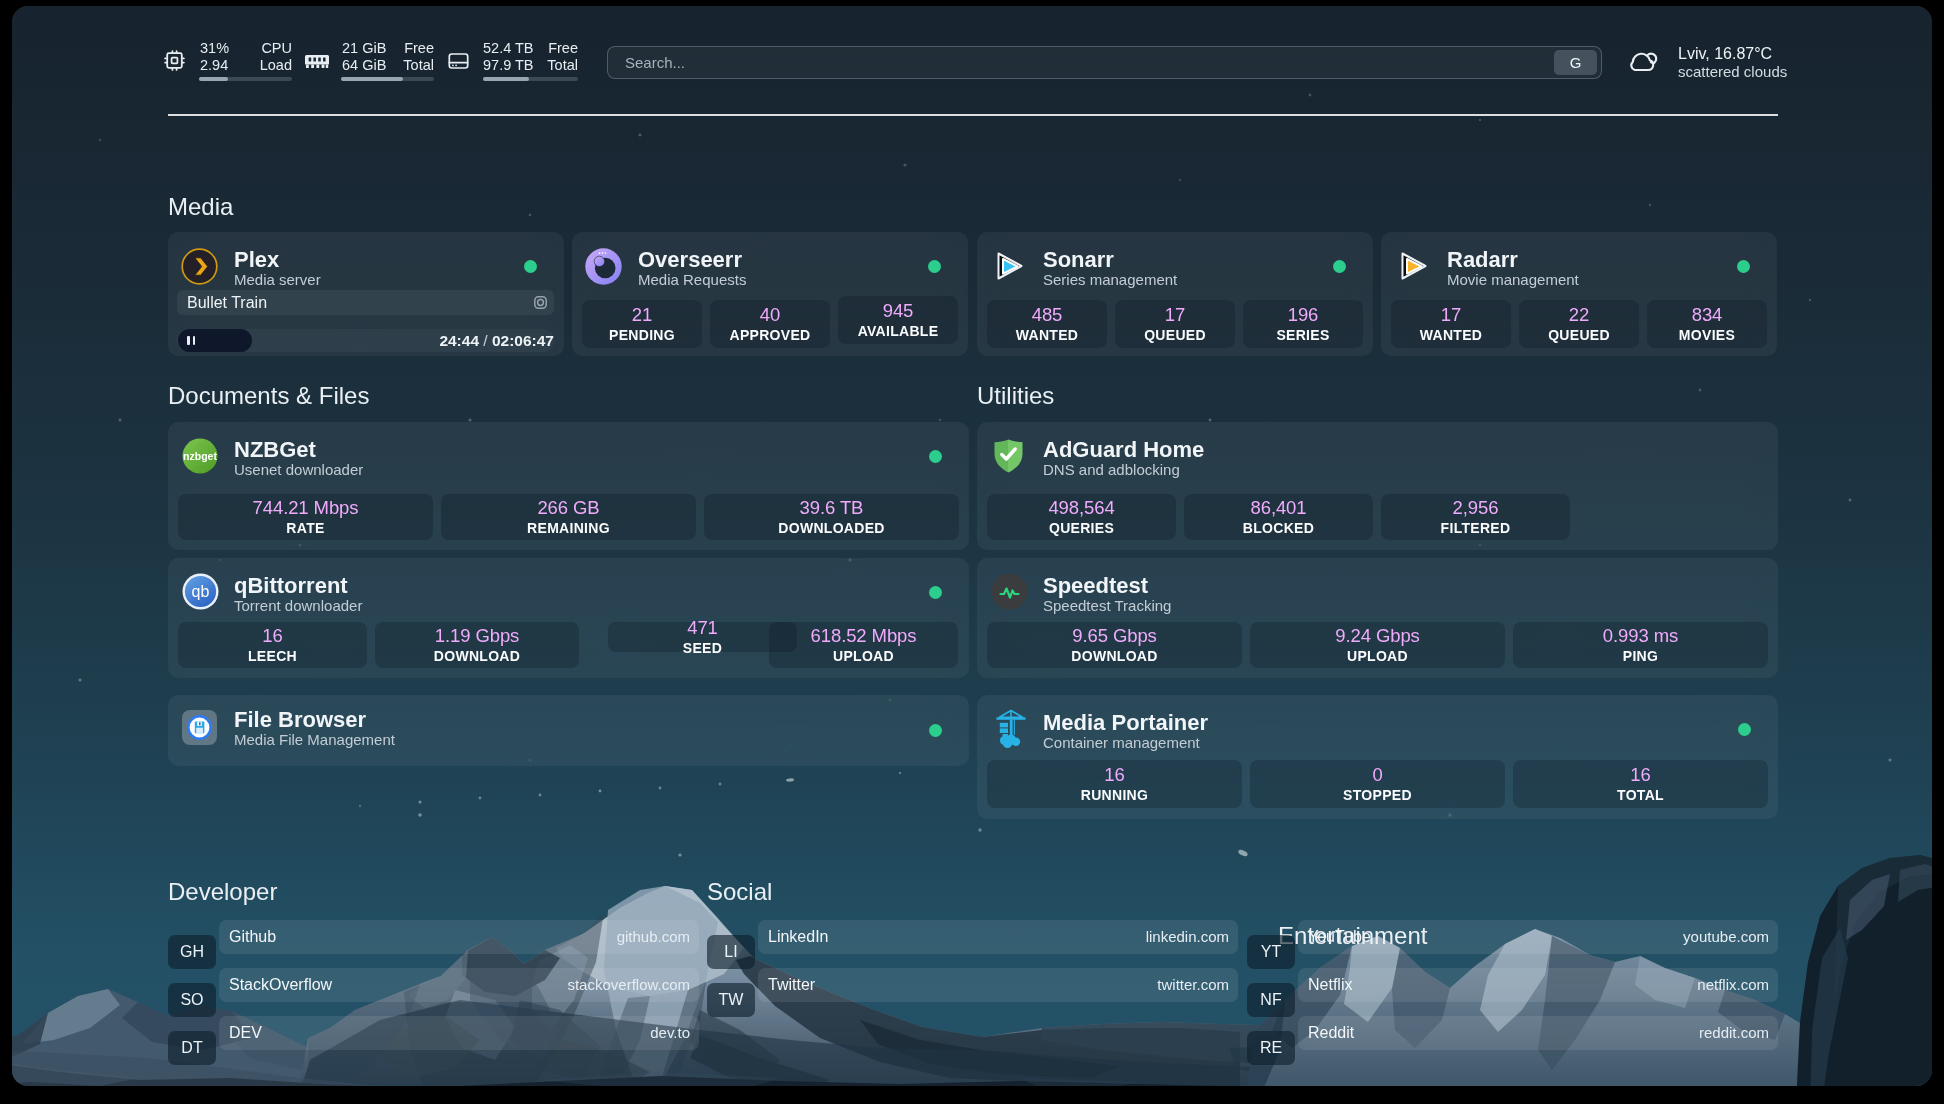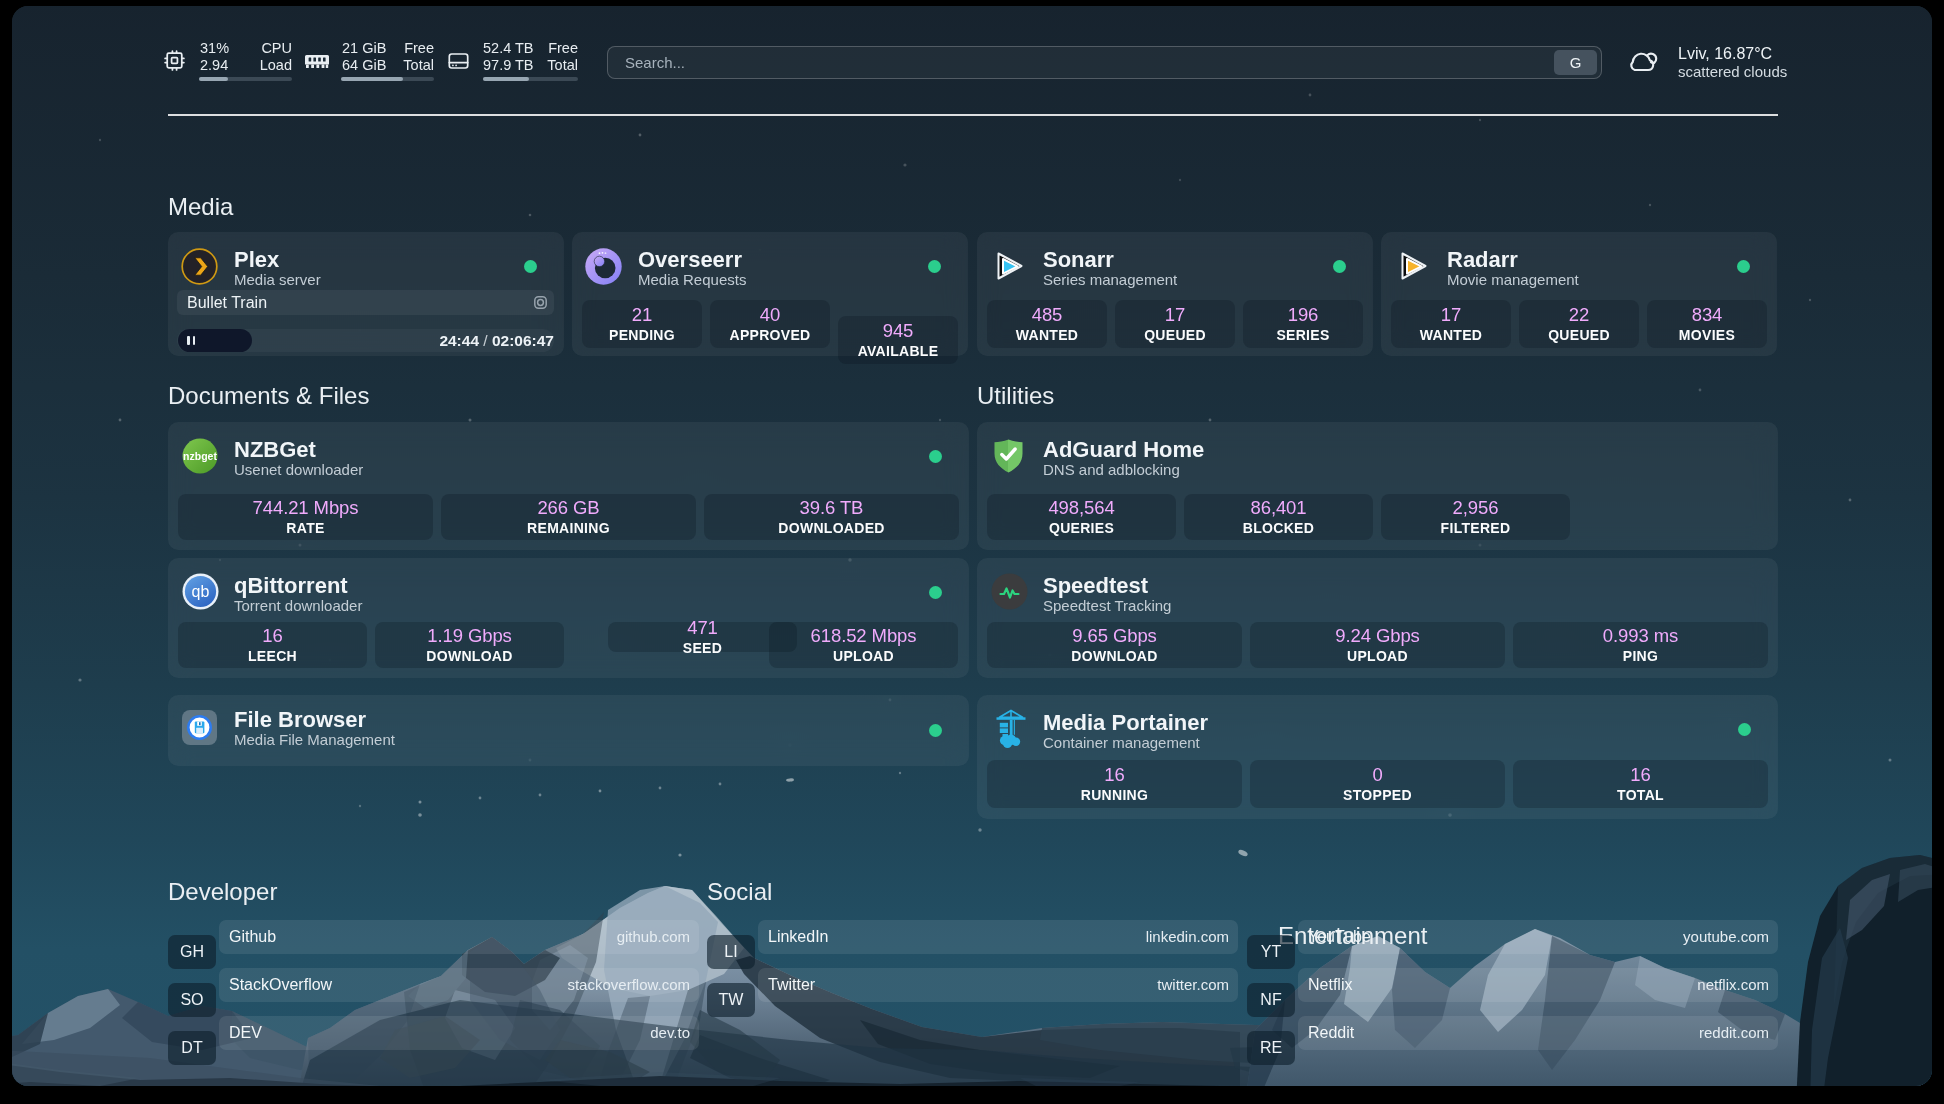--- a/index.html
+++ b/index.html
@@ -321,21 +321,21 @@
   <div class="csub" style="left:66px;top:39px;">Media Requests</div>
   <div class="dot" style="left:356px;top:28px;"></div>
   <div class="tile" style="left:10px;top:68px;width:120px;height:48px;">
           <div class="v">21</div>
           <div class="l">PENDING</div>
         </div>
   <div class="tile" style="left:138px;top:68px;width:120px;height:48px;">
           <div class="v">40</div>
           <div class="l">APPROVED</div>
         </div>
-  <div class="tile" style="left:266px;top:84px;width:120px;height:48px;text-align:right;">
+  <div class="tile" style="left:266px;top:64px;width:120px;height:48px;text-align:right;">
           <div class="v">945</div>
           <div class="l">AVAILABLE</div>
         </div>
 </div>
 
 <div class="card" style="left:977px;top:232px;width:396px;height:124px;">
   <svg class="abs" style="left:13px;top:15px" width="38" height="38" viewBox="0 0 38 38">
     <path d="M8.5 6.5 L31.5 19 L8.5 31.5 Z" fill="#0b0c0d" stroke="#eef2f5" stroke-width="2" stroke-linejoin="round"></path>
     <path d="M13 12 L27.5 19.3 L13 26.6 Z" fill="#35c2f2" stroke="#ffffff" stroke-width="2" stroke-linejoin="round"></path>
   </svg>
@@ -418,21 +418,21 @@
     <circle cx="18.5" cy="18.5" r="15.6" fill="url(#qbg)"></circle>
     <text x="18.5" y="24" font-size="16" font-weight="400" fill="#fff" text-anchor="middle" font-family="Liberation Sans, sans-serif">qb</text>
   </svg>
   <div class="ctitle" style="left:66px;top:17px;">qBittorrent</div>
   <div class="csub" style="left:66px;top:39px;">Torrent downloader</div>
   <div class="dot" style="left:761px;top:28px;"></div>
   <div class="tile" style="left:10px;top:64px;width:189px;height:46px;">
           <div class="v">16</div>
           <div class="l">LEECH</div>
         </div>
-  <div class="tile" style="left:207px;top:64px;width:189px;height:46px;">
+  <div class="tile" style="left:207px;top:64px;width:204px;height:46px;">
           <div class="v">1.19 Gbps</div>
           <div class="l">DOWNLOAD</div>
         </div>
   <div class="tile" style="left:408px;top:64px;width:189px;height:30px;margin-left:32px;">
           <div class="v">471</div>
           <div class="l">SEED</div>
         </div>
   <div class="tile" style="left:601px;top:64px;width:189px;height:46px;">
           <div class="v">618.52 Mbps</div>
           <div class="l">UPLOAD</div>

